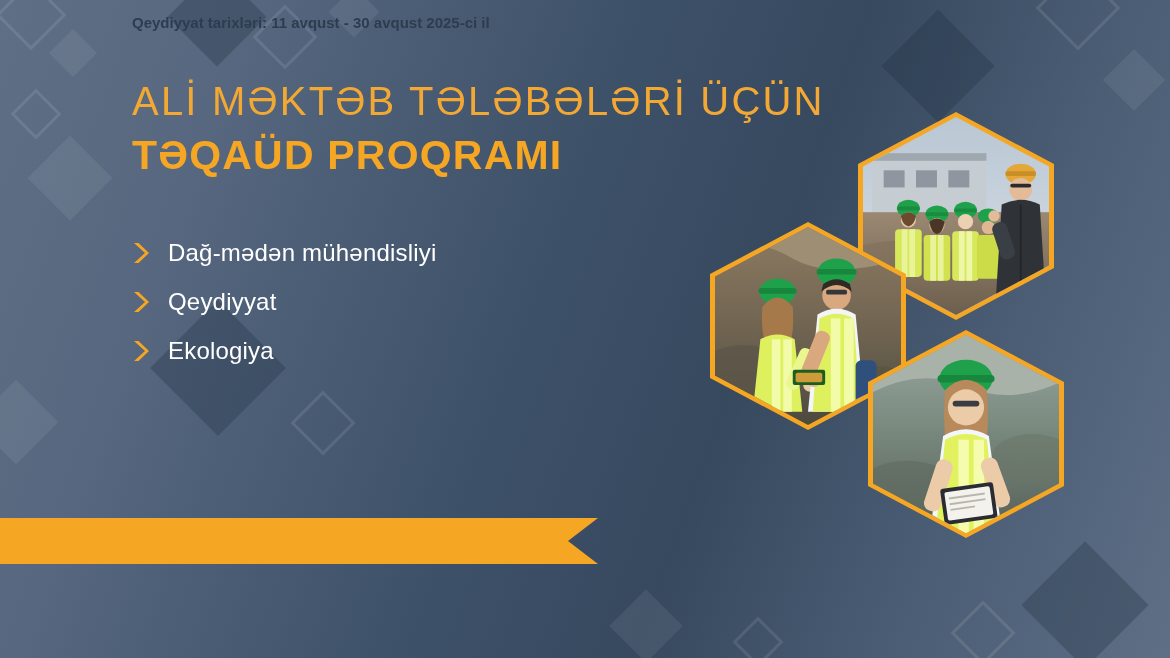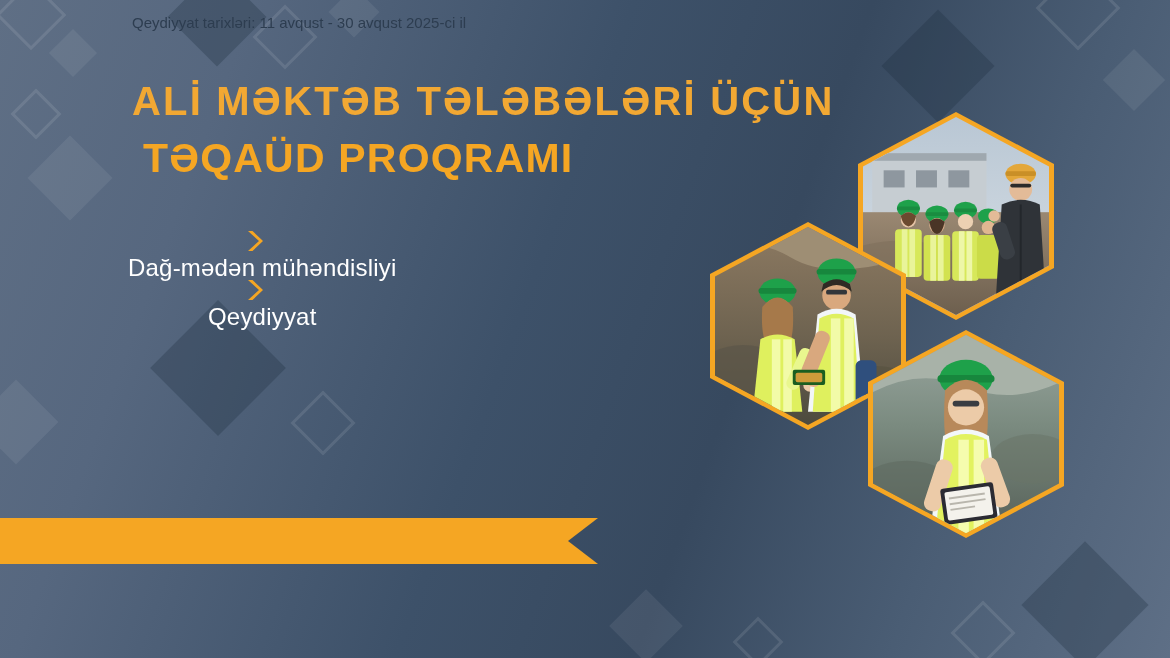--- a/index.html
+++ b/index.html
@@ -37,46 +37,45 @@
   .headline {
     position: absolute;
     left: 132px;
     top: 78px;
     width: 760px;
   }
   .headline .line1 {
     color: #f2a833;
     font-size: 40px;
     letter-spacing: 2.2px;
-    font-weight: 700;
+    font-weight: 400;
     line-height: 1.15;
     margin: 0 0 8px 0;
     white-space: nowrap;
   }
   .headline .line2 {
     color: #f5a623;
     font-size: 41px;
     letter-spacing: 1.2px;
     font-weight: bold;
     line-height: 1.15;
-    margin: 11px;
+    margin: 0;
     white-space: nowrap;
   }
 
   
   .bullets {
     position: absolute;
     left: 128px;
     top: 228px;
   }
   .bullet {
     display: flex;
     align-items: center;
     height: 49px;
-    flex-direction: column;
   }
   .chev {
     width: 26px;
     height: 26px;
     margin-right: 14px;
     flex: 0 0 26px;
     display: block;
   }
   .bullet-label {
     color: #ffffff;
@@ -106,21 +105,21 @@
     border-right: 30px solid transparent;
   }
   .ribbon-text {
     position: absolute;
     left: 132px;
     top: 0;
     height: 46px;
     line-height: 46px;
     color: #2d3d50;
     font-size: 15px;
-    font-weight: normal;
+    font-weight: bold;
     white-space: nowrap;
   }
 
   
   .hexes {
     position: absolute;
     left: 666px;
     top: 100px;
     width: 450px;
     height: 450px;
@@ -187,20 +186,28 @@
 
     <div class="bullet">
       <span class="chev">
         <svg viewBox="0 0 26 26" xmlns="http://www.w3.org/2000/svg">
           <path d="M6 3 L17 13 L6 23 L10.5 23 L21 13 L10.5 3 Z" fill="#f5a623"></path>
         </svg>
       </span>
       <span class="bullet-label">Qeydiyyat</span>
     </div>
 
+    <div class="bullet">
+      <span class="chev">
+        <svg viewBox="0 0 26 26" xmlns="http://www.w3.org/2000/svg">
+          <path d="M6 3 L17 13 L6 23 L10.5 23 L21 13 L10.5 3 Z" fill="#f5a623"></path>
+        </svg>
+      </span>
+      <span class="bullet-label">Ekologiya</span>
+    </div>
 
 
   </div>
 
   <div class="ribbon"></div>
   <div class="ribbon-text">Qeydiyyat tarixləri: 11 avqust - 30 avqust 2025-ci il</div>
 
   <div class="hexes">
 
     <div class="hex" id="hex-top-right">

